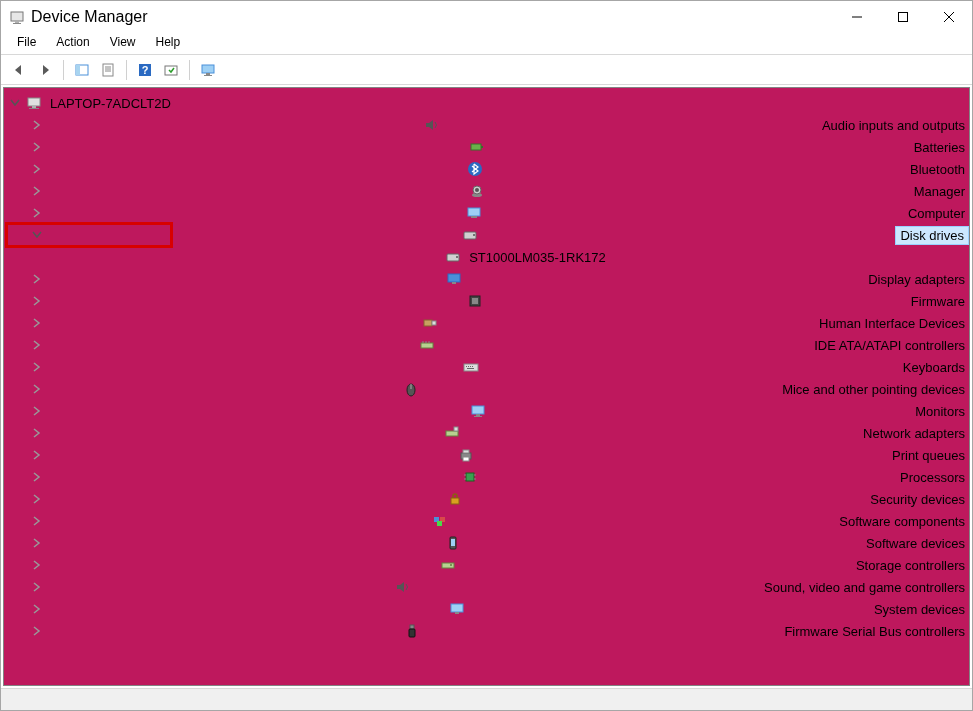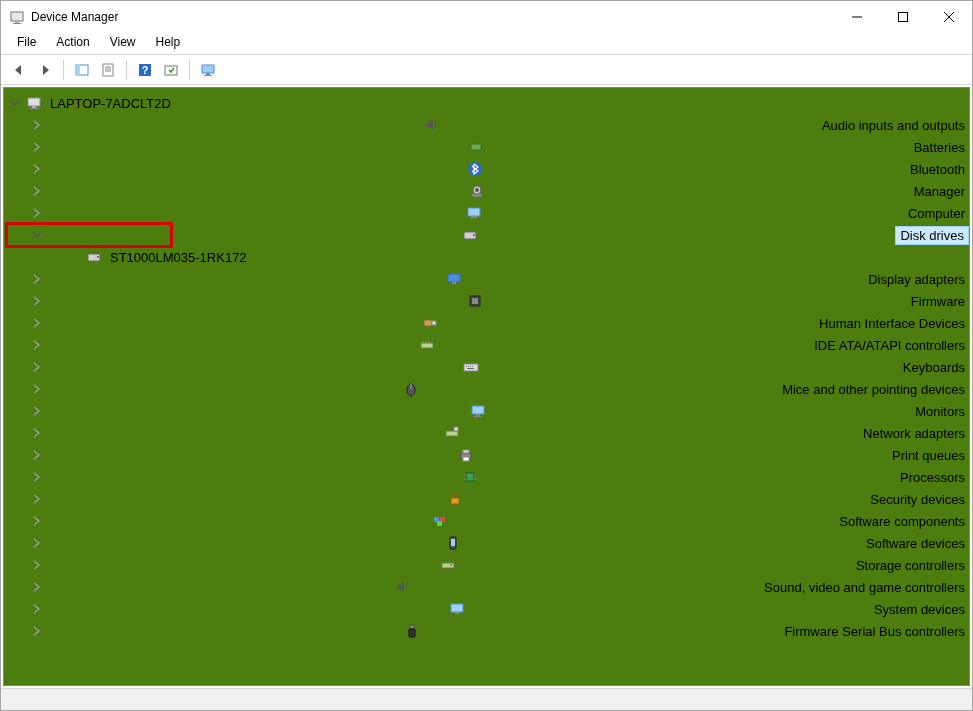--- a/index.html
+++ b/index.html
@@ -1,41 +1,41 @@
 <!DOCTYPE html>
 <html><head>
 <meta charset="utf-8">
 <style>
   * { box-sizing: border-box; margin: 0; padding: 0; }
   body { font-family: "Segoe UI", Tahoma, sans-serif; font-size: 12px; background: #fff; width: 973px; height: 711px; display: flex; flex-direction: column; border: 1px solid #a6a6a6; }
   
   .titlebar { display: flex; align-items: center; height: 32px; padding-left: 8px; background: #fff; }
   .titlebar .app-icon { width: 16px; height: 16px; margin-right: 6px; display: flex; align-items: center; justify-content: center; }
-  .title-text { font-size: 12px; color: #000; text-align: center; }
+  .title-text { font-size: 16px; color: #000; text-align: center; }
   .window-controls { margin-left: auto; display: flex; }
   .window-controls div { width: 46px; height: 32px; display: flex; align-items: center; justify-content: center; font-family: "Segoe MDL2 Assets", system-ui; font-size: 11px; cursor: pointer; }
   
   .menubar { display: flex; gap: 0; height: 22px; align-items: flex-start; background: #fff; border-bottom: 1px solid #d8d8d8; padding-left: 6px; }
   .menubar .menu-item { padding: 2px 10px; font-size: 12px; color: #000; cursor: pointer; }
   
   .toolbar { display: flex; align-items: center; height: 30px; padding: 2px 6px; background: #fff; border-bottom: 1px solid #d8d8d8; gap: 2px; }
   .toolbar .tb-btn { width: 24px; height: 24px; display: flex; align-items: center; justify-content: center; border: 1px solid transparent; cursor: pointer; }
   .toolbar .sep { width: 1px; height: 20px; background: #d0d0d0; margin: 0 4px; }
   
-  .tree-container { flex: 1; overflow: auto; border: 1px solid #838383; margin: 2px 2px; background: #4d7c0f; }
+  .tree-container { flex: 1; overflow: auto; border: 1px solid #838383; margin: 2px 2px; background: #be185d; }
   .tree { padding: 4px 0 4px 0; font-size: 13px; }
   .tree-row { display: flex; align-items: center; height: 22px; padding-left: 8px; cursor: pointer; }
   .expander { width: 14px; height: 14px; display: flex; align-items: center; justify-content: center; font-size: 10px; color: #6a6a6a; }
   .expander .chev { transition: transform .1s; }
   .expander.expanded .chev { transform: rotate(90deg); color: #404040; }
   .node-icon { width: 18px; height: 18px; margin: 0 3px; display: flex; align-items: center; justify-content: center; }
   .node-label { padding: 1px 4px; }
   .l0 { padding-left: 4px; }
   .l1 { padding-left: 26px; justify-content: space-between; }
-  .l2 { padding-left: 64px; }
+  .l2 { padding-left: 64px; justify-content: center; }
   .selected > .node-label { background: #cce8ff; border: 0.5px solid #99d1ff; }
   
   .highlight-box { position: absolute; border: 3px solid #d80000; pointer-events: none; }
   .content-wrap { position: relative; flex: 1; display: flex; flex-direction: column; }
   
   .statusbar { height: 22px; border-top: 1px solid #d8d8d8; background: #f0f0f0; }
 </style>
 </head>
 <body>
 

